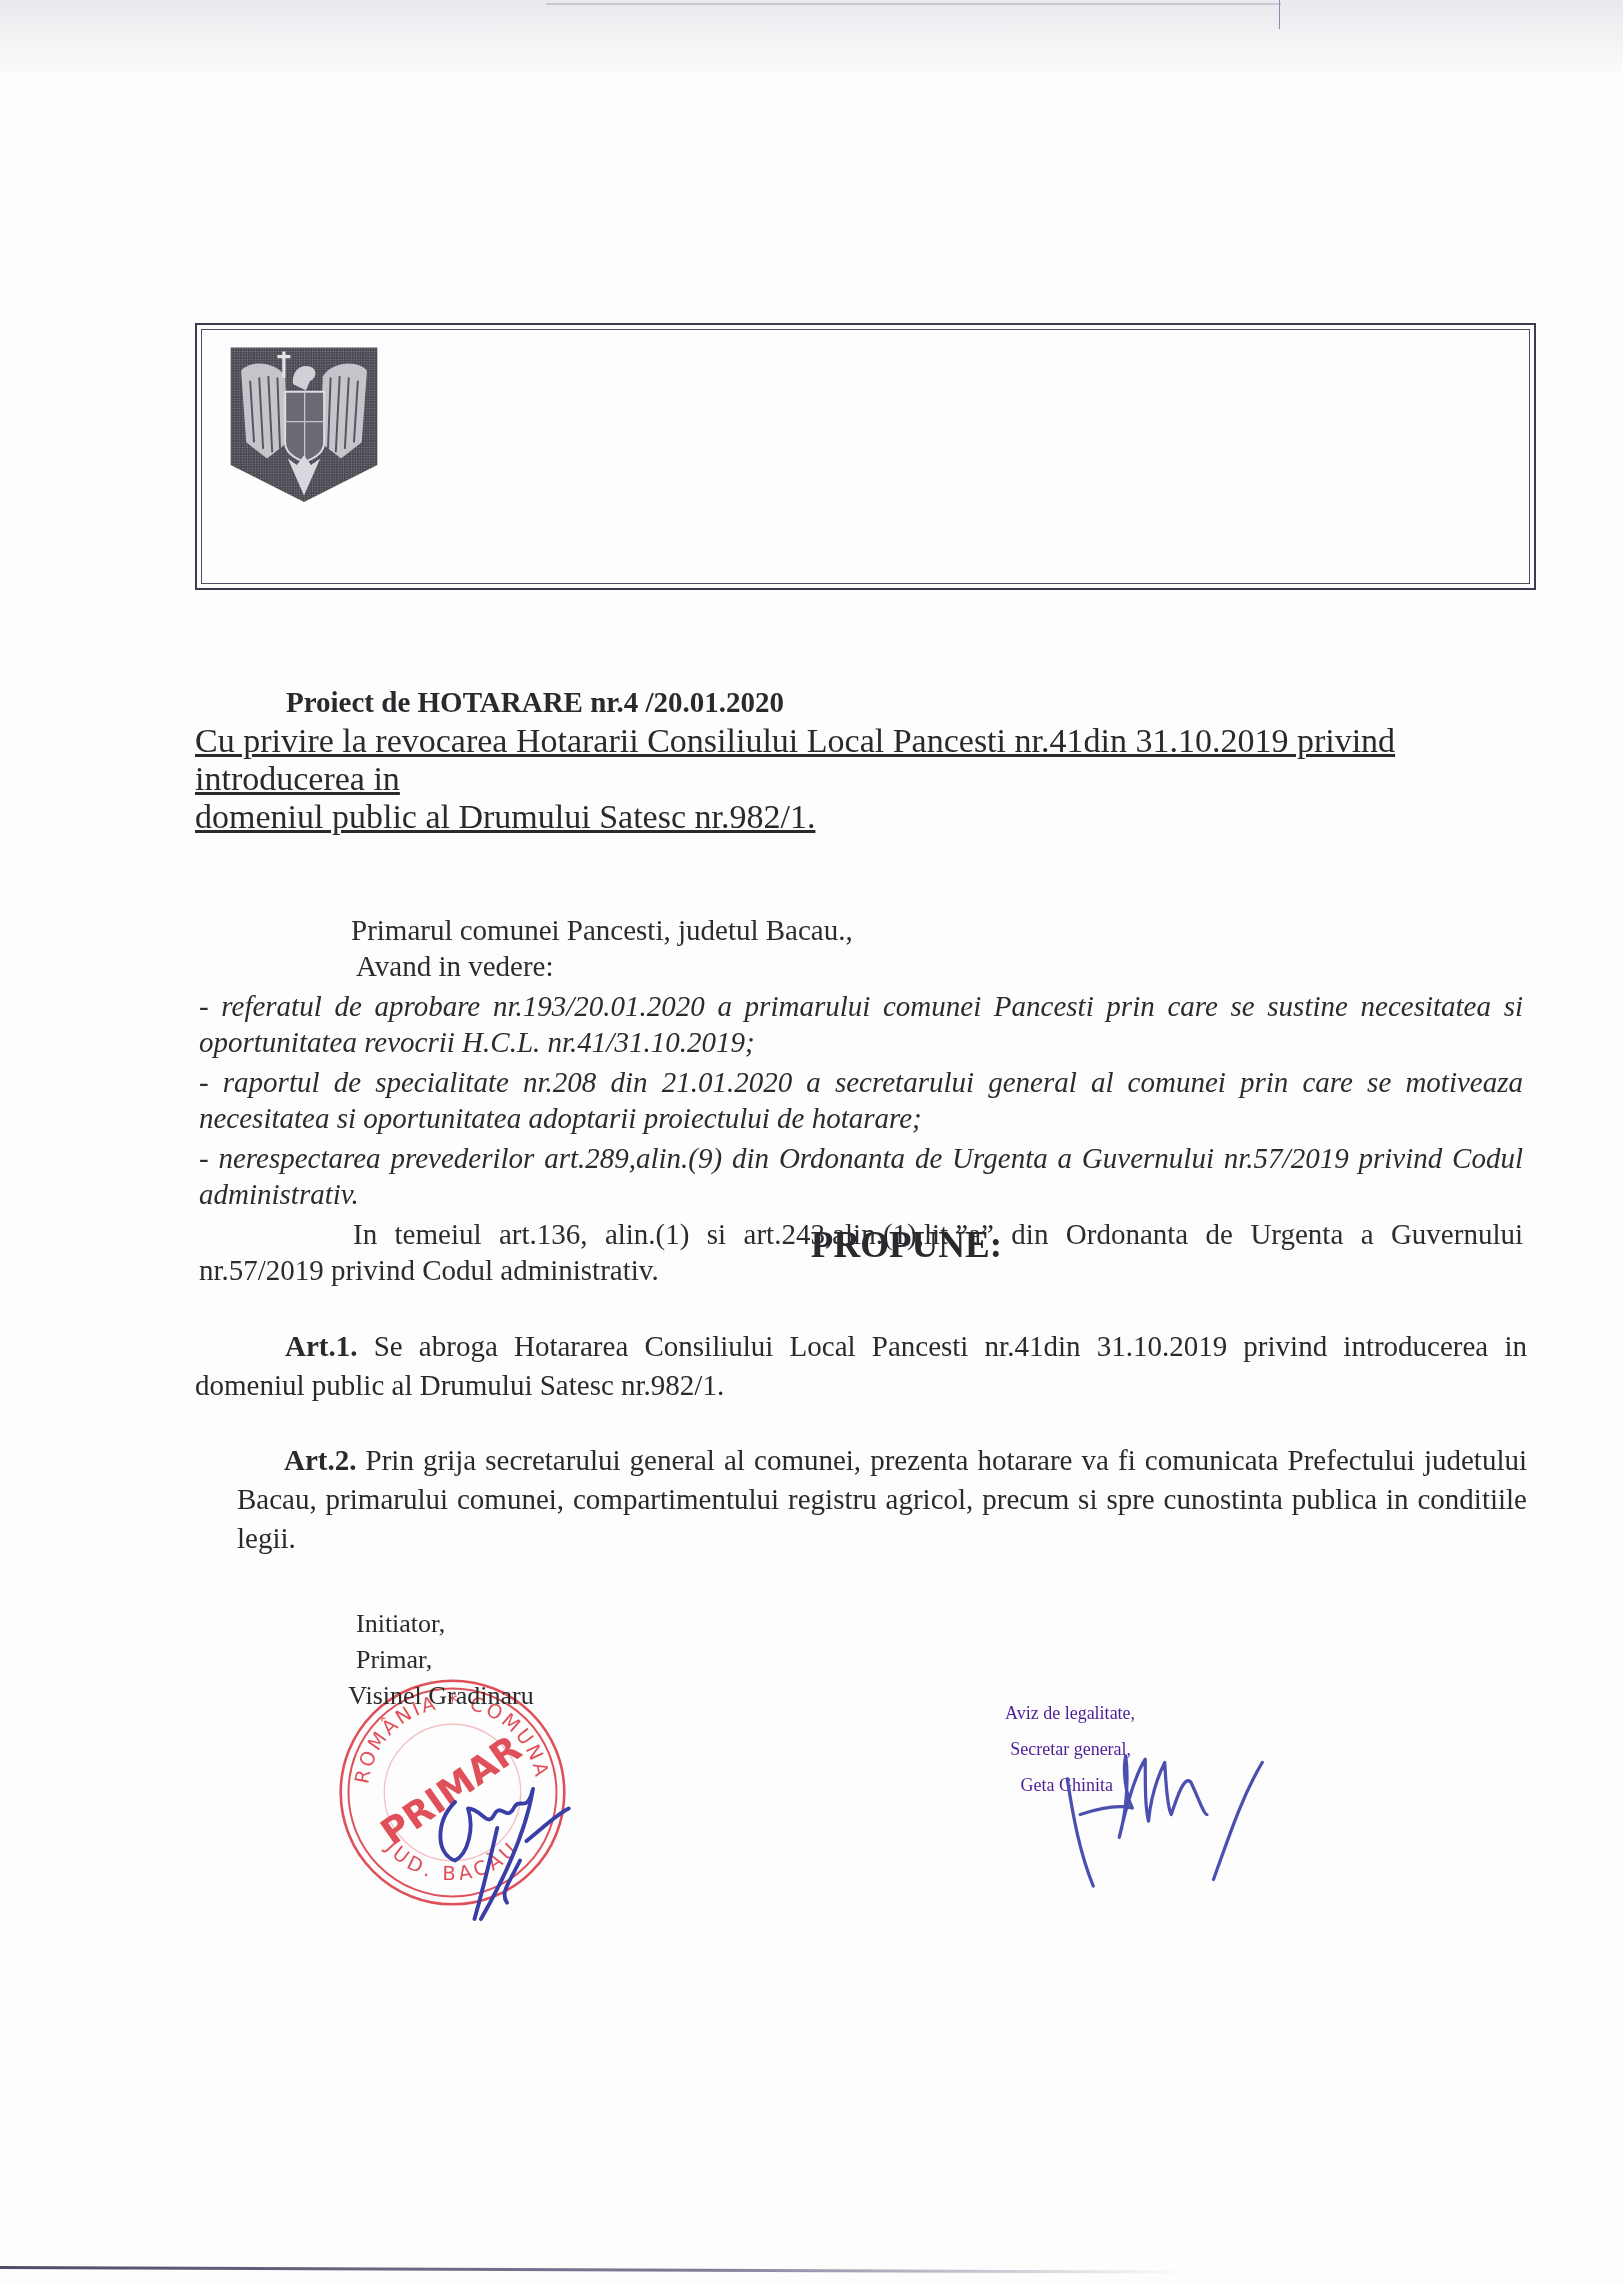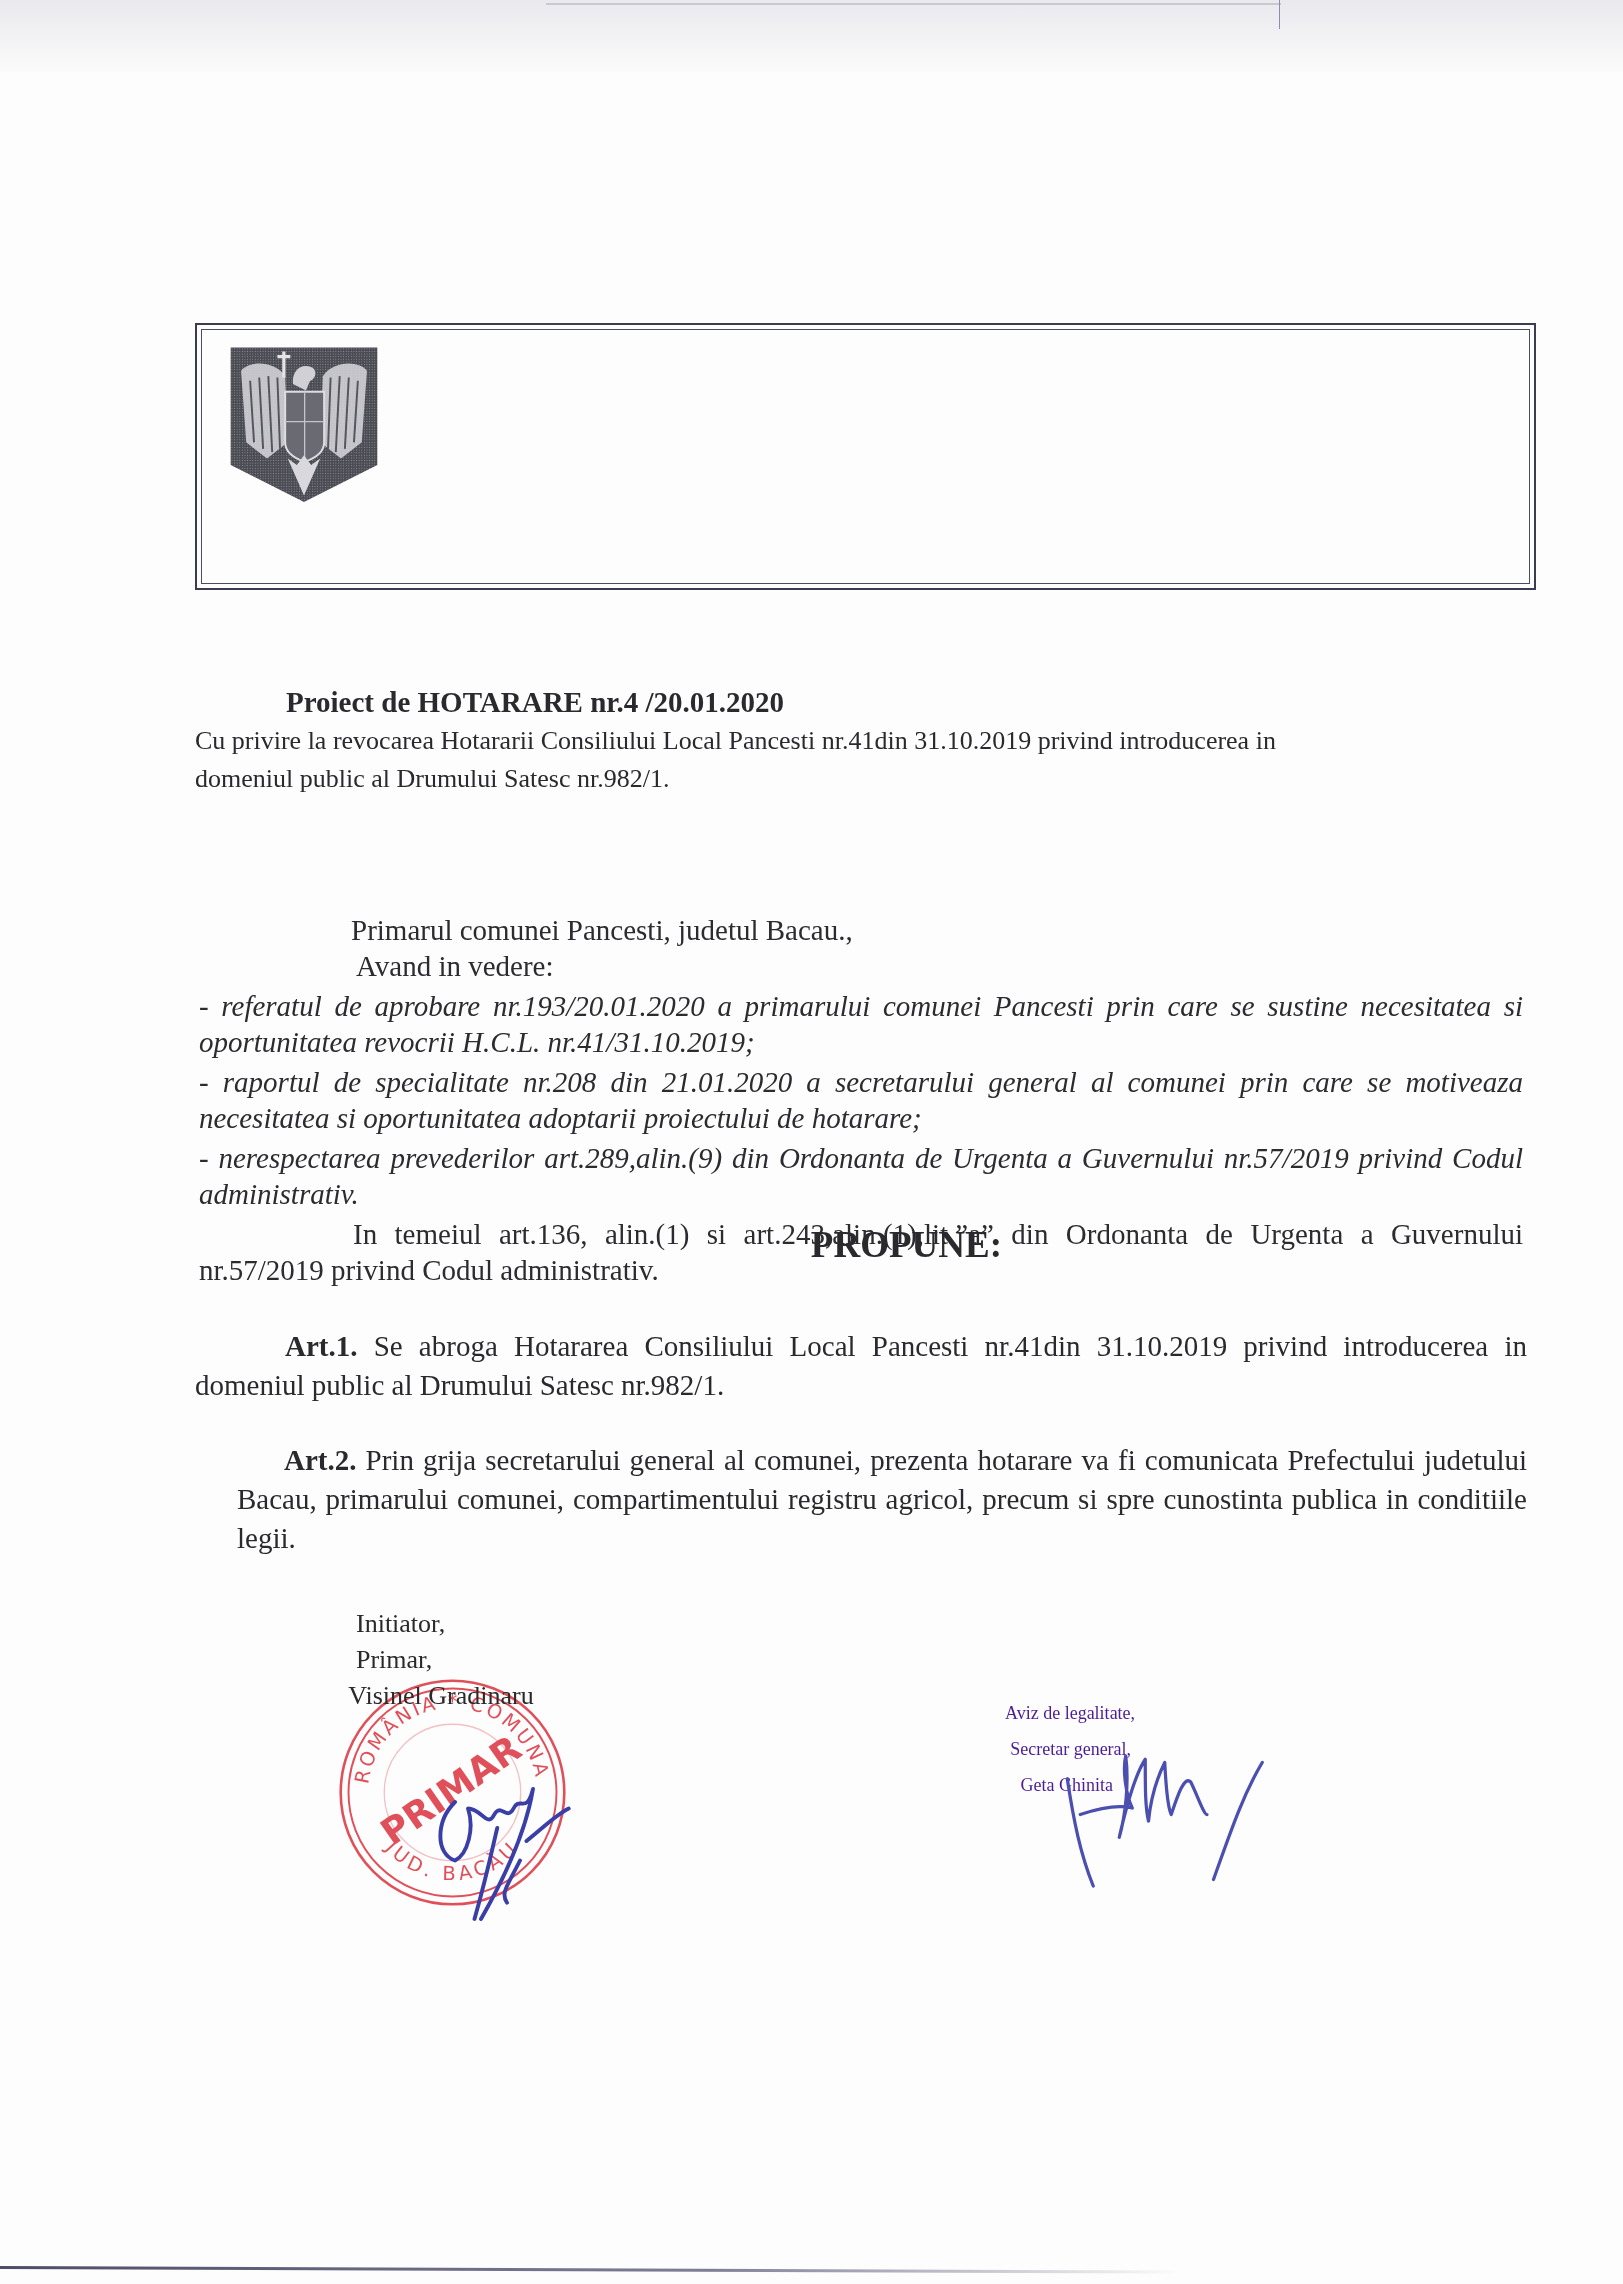--- a/index.html
+++ b/index.html
@@ -45,21 +45,21 @@
     color: #222228; transform: scaleX(0.92);
   }
   .h-line.tel { font-size: 29px; }
   .h-line.mail { font-weight: normal; font-size: 29px; line-height: 35px; color: #333; }
 
   
   .title {
     position: absolute; left: 195px; width: 1340px; top: 683px; 
   }
   .title .t1 { font-weight: bold; font-size: 29px; line-height: 39px; padding-left: 91px; }
-  .title .t2 { font-size: 26px; line-height: 38px; }
+  .title .t2 { font-size: 34px; line-height: 38px; text-decoration: underline; }
 
   .body-text {
     position: absolute; left: 195px; width: 1332px; top: 912px;
     font-size: 29px; line-height: 36px; text-align: justify; color: #2c2c30;
   }
   .p-intro1 { padding-left: 156px; }
   .p-intro2 { padding-left: 161px; }
   .p-item { margin: 4px; font-style: italic; }
   .p-temei { text-indent: 154px; margin: 4px; }
   .propune {

